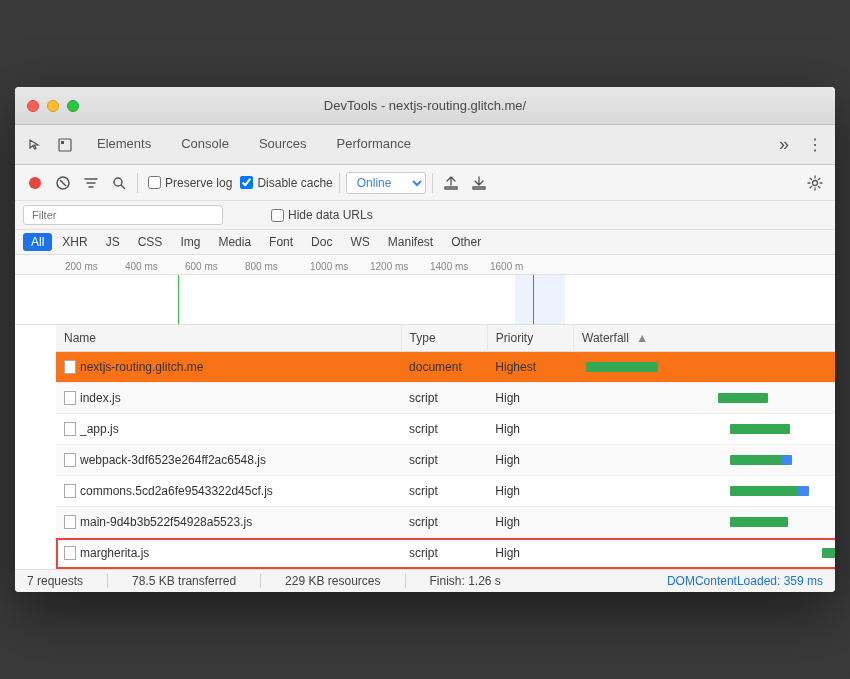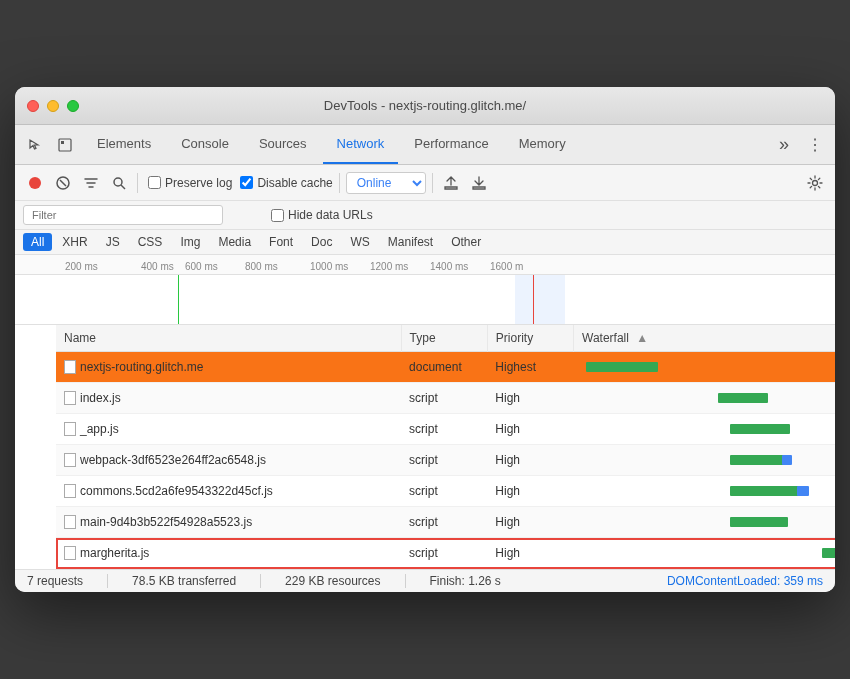--- a/index.html
+++ b/index.html
@@ -7,21 +7,21 @@
       background: #3a3a3a;
       display: flex;
       justify-content: center;
       align-items: center;
       min-height: 100vh;
       font-family: -apple-system, BlinkMacSystemFont, 'Helvetica Neue', Arial, sans-serif;
     }
     .window {
       width: 820px;
       background: #f5f5f5;
-      border-radius: 10px;
+      border-radius: 4px;
       box-shadow: 0 20px 60px rgba(0,0,0,0.5);
       overflow: hidden;
     }
     
     .title-bar {
       background: linear-gradient(180deg, #e8e8e8 0%, #d8d8d8 100%);
       height: 38px;
       display: flex;
       align-items: center;
       padding: 0 12px;
@@ -366,28 +366,22 @@
 
     <div class="devtools-tab">
       <span>Elements</span>
     </div>
     <div class="devtools-tab">
       <span>Console</span>
     </div>
     <div class="devtools-tab">
       <span>Sources</span>
     </div>
-    <div class="devtools-tab active">
-      <span>Network</span>
-    </div>
     <div class="devtools-tab">
       <span>Performance</span>
-    </div>
-    <div class="devtools-tab">
-      <span>Memory</span>
     </div>
     <div class="tab-overflow">»</div>
     <div class="tab-menu-btn" style="margin-left:4px;">⋮</div>
   </div>
 
   <div class="toolbar-row">
 
     <button class="toolbar-btn record">
       <svg width="14" height="14" viewBox="0 0 14 14">
         <circle cx="7" cy="7" r="6" fill="#e8453c"></circle>
@@ -477,21 +471,21 @@
     <button class="type-btn">Doc</button>
     <button class="type-btn">WS</button>
     <button class="type-btn">Manifest</button>
     <button class="type-btn">Other</button>
   </div>
 
   <div class="timeline-area" style="position:relative;">
 
     <div class="timeline-ruler" style="position:relative; height:20px; border-bottom:1px solid #e0e0e0; background:#fafafa;">
       <span class="ruler-tick" style="left:50px;">200 ms</span>
-      <span class="ruler-tick" style="left:126px;">400 ms</span>
+      <span class="ruler-tick" style="left:110px;">400 ms</span>
       <span class="ruler-tick" style="left:170px;">600 ms</span>
       <span class="ruler-tick" style="left:230px;">800 ms</span>
       <span class="ruler-tick" style="left:295px;">1000 ms</span>
       <span class="ruler-tick" style="left:355px;">1200 ms</span>
       <span class="ruler-tick" style="left:415px;">1400 ms</span>
       <span class="ruler-tick" style="left:475px;">1600 m</span>
     </div>
 
     <div class="timeline-content" style="position:relative; height:50px; background:white;">
 

